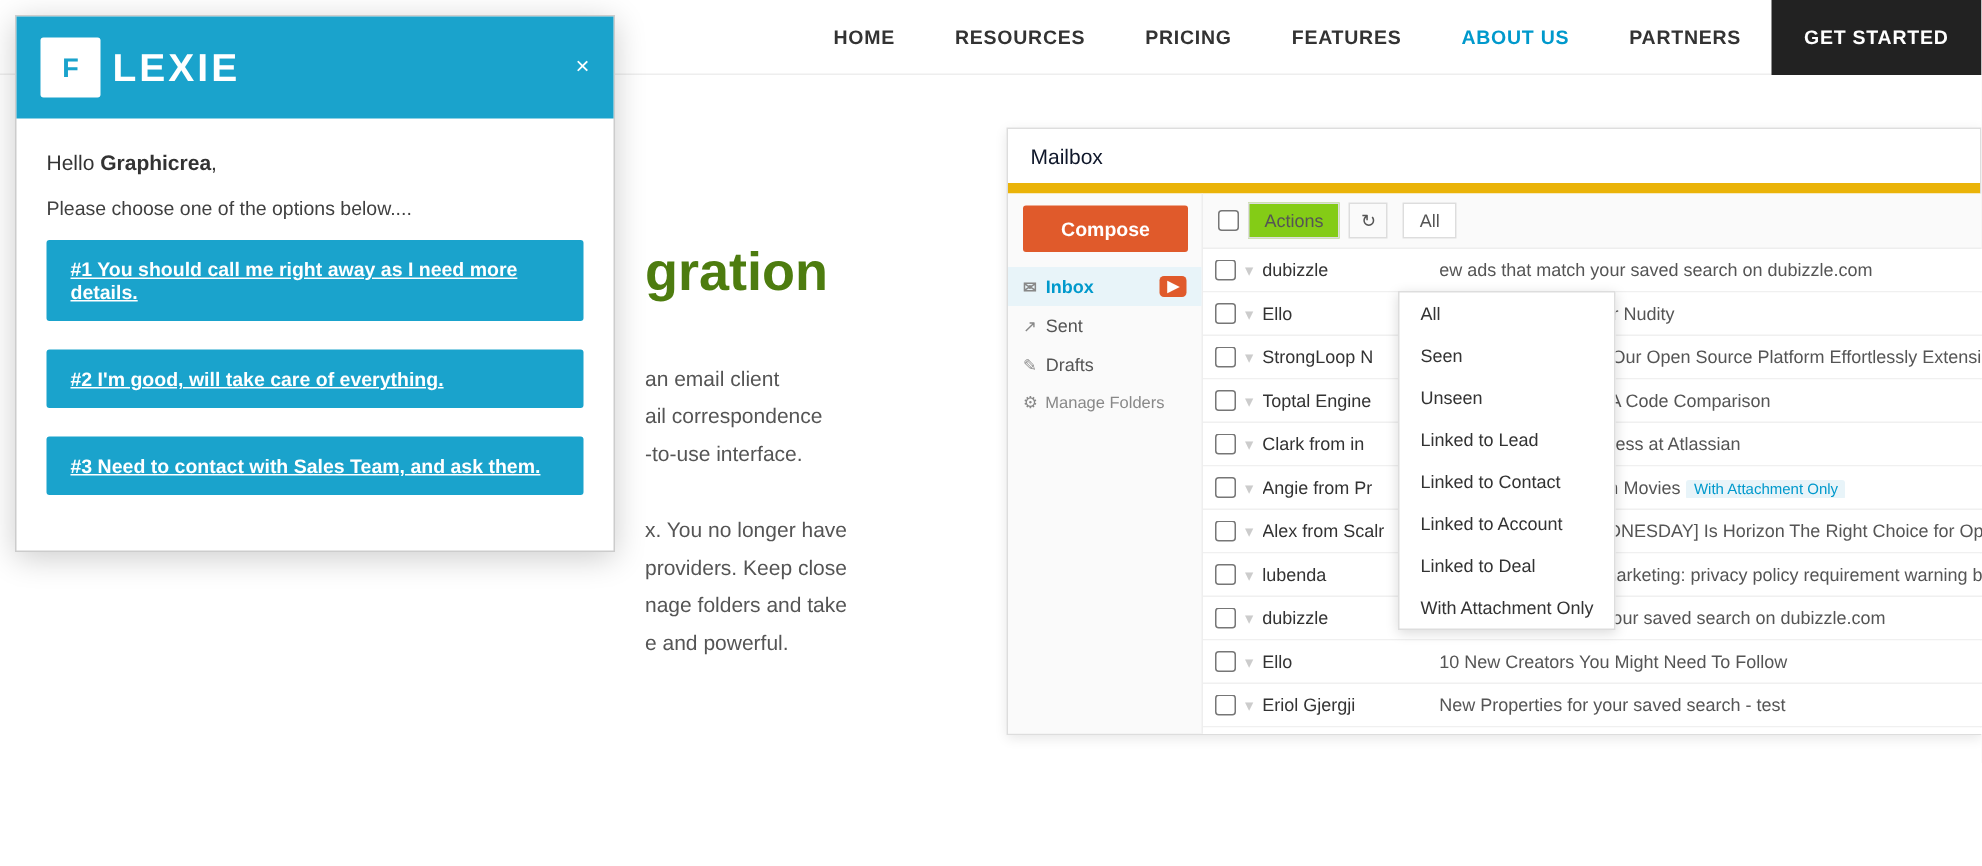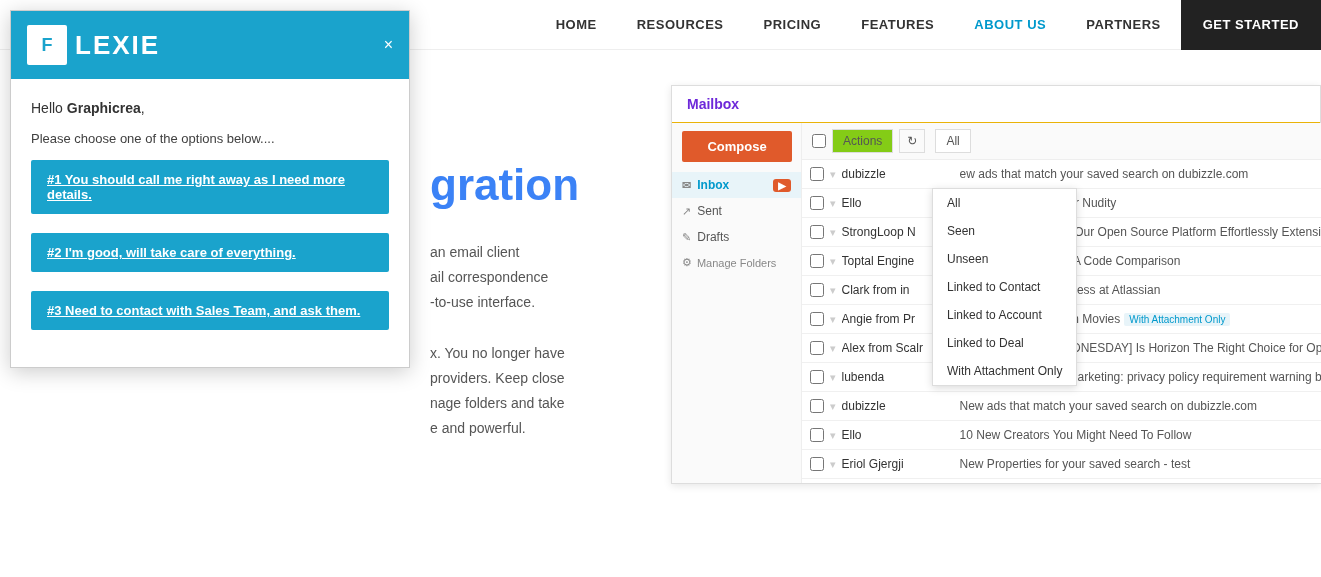--- a/index.html
+++ b/index.html
@@ -57,23 +57,23 @@
       position: absolute;
       top: 85px; right: 0;
       width: 650px;
       background: #fff;
       border: 1px solid #ddd;
       box-shadow: 0 2px 8px rgba(0,0,0,0.1);
     }
     .mailbox-title {
       padding: 10px 15px;
       font-size: 14px;
-      font-weight: 700;
-      color: #6d28d9;
-      border-bottom: 1px solid #eab308;
+      font-weight: 400;
+      color: #0f172a;
+      border-bottom: 7px solid #eab308;
       background: #fff;
     }
     .mailbox-body {
       display: flex;
       height: 360px;
     }
     .mailbox-sidebar {
       width: 130px;
       border-right: 1px solid #eee;
       padding: 8px 0;
@@ -268,23 +268,23 @@
       margin-bottom: 19px;
       border-radius: 2px;
       text-decoration: underline;
     }
 
     
     .bg-heading {
       position: absolute;
       top: 110px;
       left: 430px;
-      font-size: 44px;
+      font-size: 36px;
       font-weight: 700;
-      color: #3b82f6;
+      color: #4d7c0f;
     }
     .bg-text {
       position: absolute;
       top: 190px;
       left: 430px;
       font-size: 14px;
       color: #555;
       line-height: 1.8;
     }
     .learn-more-btn {
@@ -360,20 +360,21 @@
         <input type="checkbox" class="toolbar-checkbox" style="">
         <button class="actions-btn">Actions</button>
         <button class="refresh-btn">↻</button>
         <button class="filter-btn">All</button>
       </div>
 
       <div class="dropdown-overlay">
         <div class="dropdown-item">All</div>
         <div class="dropdown-item">Seen</div>
         <div class="dropdown-item">Unseen</div>
+        <div class="dropdown-item">Linked to Lead</div>
         <div class="dropdown-item">Linked to Contact</div>
         <div class="dropdown-item">Linked to Account</div>
         <div class="dropdown-item">Linked to Deal</div>
         <div class="dropdown-item">With Attachment Only</div>
       </div>
 
       <div class="email-list" id="email-list">
           <div class="email-row">
             <input type="checkbox" class="email-checkbox" style="">
             <span class="email-star">▾</span>

